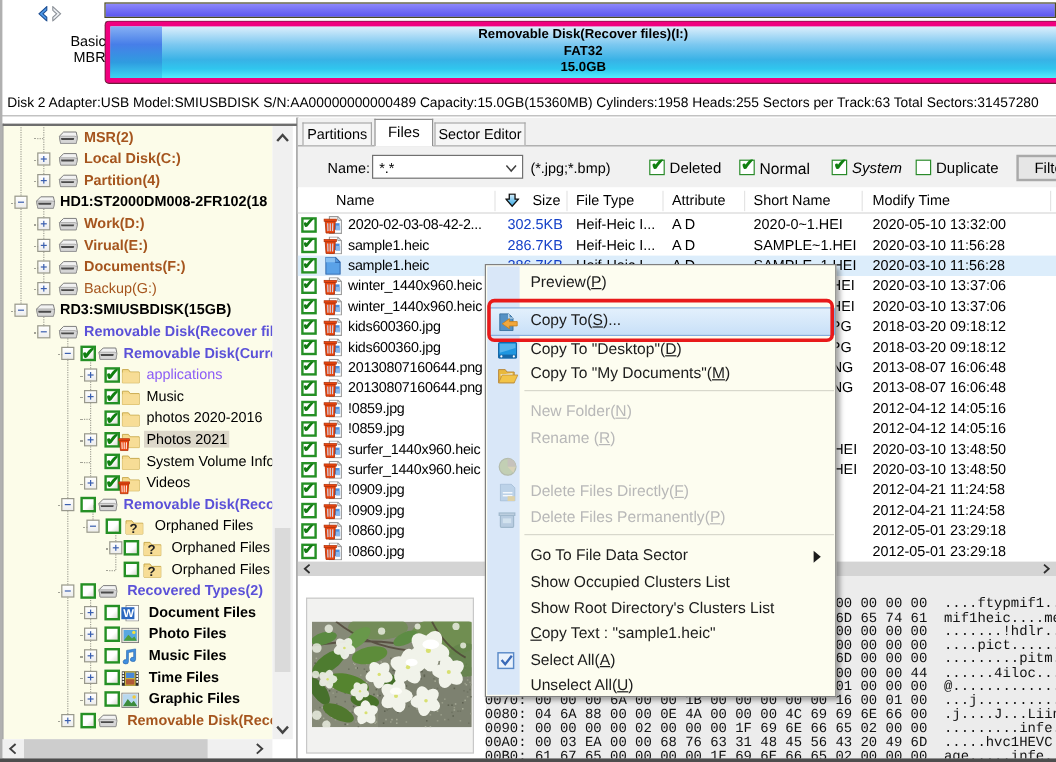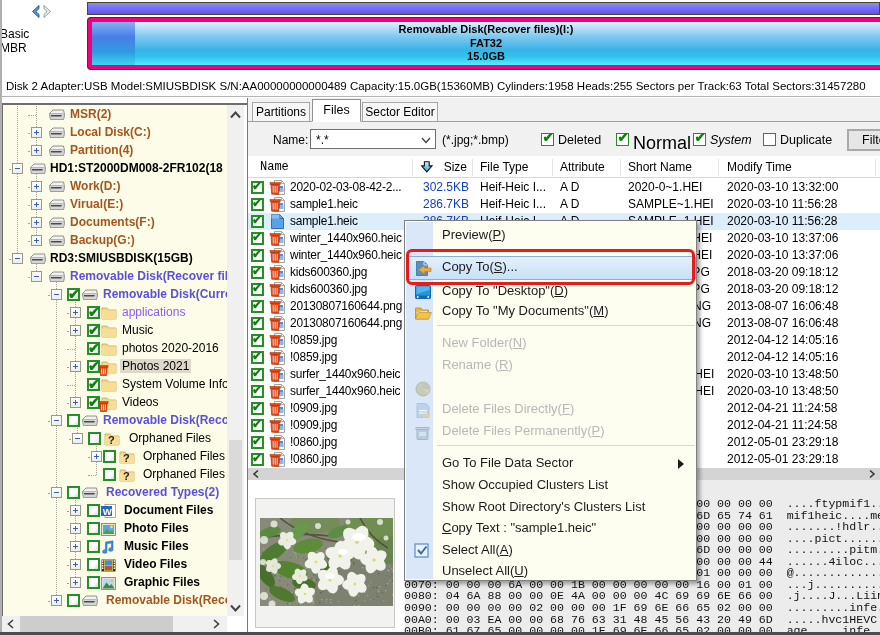--- a/index.html
+++ b/index.html
@@ -19,21 +19,21 @@
 u{text-decoration:underline;}
 .hx{position:absolute;white-space:pre;font-family:"Liberation Mono",monospace;
   font-size:11.6px;color:#111;}
 </style></head>
 <body>
 
 <svg class="abs" style="left:30px;top:5px" width="26" height="13" viewBox="0 0 26 13">
   <path d="M9 0.5 L2.5 6.5 L9 12.5 L9 9.4 L5.8 6.5 L9 3.6 Z" fill="#4f9bea" stroke="#1c4c90" stroke-width="0.9"></path>
   <path d="M14 0.5 L20.5 6.5 L14 12.5 L14 9.4 L17.2 6.5 L14 3.6 Z" fill="#eef0f4" stroke="#8a8f96" stroke-width="0.9"></path>
 </svg>
-<div class="abs" style="left:0;top:27px;width:88px;text-align:left;font-size:12px;line-height:14px;">Basic<br>MBR</div>
+<div class="abs" style="left:0;top:27px;width:88px;text-align:right;font-size:12px;line-height:14px;">Basic<br>MBR</div>
 
 <div class="abs" style="left:87px;top:2px;width:793px;height:13px;background:linear-gradient(#8d88fa,#5b55f0);border:1px solid #4a4a20;box-sizing:border-box;"></div>
 <div class="abs" style="left:87px;top:17px;width:793px;height:53px;background:#f0007f;border:1px solid #6d1d3a;border-right:none;border-radius:4px 0 0 4px;box-sizing:border-box;"></div>
 <div class="abs" style="left:92px;top:22px;width:788px;height:43px;background:linear-gradient(#ddeffc,#7cc8f0 35%,#38b2e6 65%,#30c6ee 82%,#55ecfc);"></div>
 <div class="abs" style="left:92px;top:22px;width:43px;height:43px;background:linear-gradient(#86b0f4,#477ee8 35%,#2f9ce0 70%,#3cd4f0);"></div>
 <div class="abs" style="left:92px;top:23px;width:788px;text-align:center;font-size:11px;font-weight:bold;line-height:13.5px;">Removable Disk(Recover files)(I:)<br>FAT32<br>15.0GB</div>
 
 <div class="abs" style="left:6px;top:80px;font-size:11.5px;white-space:nowrap;">Disk 2 Adapter:USB Model:SMIUSBDISK S/N:AA00000000000489 Capacity:15.0GB(15360MB) Cylinders:1958 Heads:255 Sectors per Track:63 Total Sectors:31457280</div>
 <div class="abs" style="left:0;top:96px;width:880px;height:1px;background:#b4b4b4;"></div>
 <div class="abs" style="left:2px;top:103px;width:246px;height:2px;background:#6e6e6e;"></div>
@@ -125,21 +125,21 @@
     <div class="dh" style="left:25px;top:136px;width:8px;"></div>
     <div class="exp" style="left:28px;top:130px;">
       <b style="left:2px;right:2px;top:4px;height:1px;"></b>
       <b style="top:2px;bottom:2px;left:4px;width:1px;"></b>
     </div>
     <svg class="abs" style="left:45px;top:129.5px" width="17" height="12" viewBox="0 0 17 12">
 <path d="M1.5 4.5 L5 1 L15.5 1 L16.5 5.5 L15.5 10.5 L2.5 10.5 Z" fill="#f2f2f2" stroke="#777" stroke-width="0.8"></path>
 <path d="M1.5 4.5 L14.5 4.5 L16.5 5.5 L15.5 10.5 L2.5 10.5 Z" fill="#d6d6d6" stroke="#888" stroke-width="0.5"></path>
 <path d="M2.8 6 L13.8 6 L13.4 7.6 L3.2 7.6 Z" fill="#4a4a4a"></path>
 </svg>
-    <div class="trow" style="left:65px;top:128px;height:14px;line-height:14px;color:#a5551e;font-weight:bold;padding:0 2px;">Backup(G:)</div>
+    <div class="trow" style="left:65px;top:128px;height:14px;line-height:14px;color:#a5551e;font-weight:normal;padding:0 2px;">Backup(G:)</div>
     <div class="dh" style="left:6px;top:154px;width:8px;"></div>
     <div class="exp" style="left:9px;top:148px;">
       <b style="left:2px;right:2px;top:4px;height:1px;"></b>
     </div>
     <svg class="abs" style="left:26px;top:147.5px" width="17" height="12" viewBox="0 0 17 12">
 <path d="M1.5 4.5 L5 1 L15.5 1 L16.5 5.5 L15.5 10.5 L2.5 10.5 Z" fill="#f2f2f2" stroke="#777" stroke-width="0.8"></path>
 <path d="M1.5 4.5 L14.5 4.5 L16.5 5.5 L15.5 10.5 L2.5 10.5 Z" fill="#d6d6d6" stroke="#888" stroke-width="0.5"></path>
 <path d="M2.8 6 L13.8 6 L13.4 7.6 L3.2 7.6 Z" fill="#4a4a4a"></path>
 </svg>
     <div class="trow" style="left:45px;top:146px;height:14px;line-height:14px;color:#000;font-weight:bold;padding:0 2px;">RD3:SMIUSBDISK(15GB)</div>
@@ -344,21 +344,21 @@
 <rect x="4" y="7" width="7" height="4.5" fill="#b05838"></rect>
 <rect x="1" y="1.2" width="1.4" height="1.6" fill="#fff"></rect>
       <rect x="1" y="3.6" width="1.4" height="1.6" fill="#fff"></rect>
 <rect x="1" y="6" width="1.4" height="1.6" fill="#fff"></rect>
       <rect x="1" y="8.4" width="1.4" height="1.6" fill="#fff"></rect>
 <rect x="12.6" y="1.2" width="1.4" height="1.6" fill="#fff"></rect>
       <rect x="12.6" y="3.6" width="1.4" height="1.6" fill="#fff"></rect>
 <rect x="12.6" y="6" width="1.4" height="1.6" fill="#fff"></rect>
       <rect x="12.6" y="8.4" width="1.4" height="1.6" fill="#fff"></rect>
 </svg>
-    <div class="trow" style="left:119px;top:452px;height:14px;line-height:14px;color:#000;font-weight:bold;padding:0 2px;">Video Files</div>
+    <div class="trow" style="left:119px;top:452px;height:14px;line-height:14px;color:#000;font-weight:bold;padding:0 2px;">Time Files</div>
     <div class="dh" style="left:64px;top:478px;width:8px;"></div>
     <div class="exp" style="left:67px;top:472px;">
       <b style="left:2px;right:2px;top:4px;height:1px;"></b>
       <b style="top:2px;bottom:2px;left:4px;width:1px;"></b>
     </div>
     <div class="cb" style="left:84px;top:471px;"></div>
     <svg class="abs" style="left:98px;top:471.5px" width="15" height="13" viewBox="0 0 15 13">
 <rect x="0.5" y="0.5" width="14" height="12" fill="#f4f0e6" stroke="#777" stroke-width="0.8"></rect>
 <rect x="1.5" y="1.5" width="12" height="10" fill="#b8d8f0"></rect>
 <path d="M1.5 11.5 L5.5 5.5 L8.5 9 L10.5 7 L13.5 11.5 Z" fill="#3c8c3c"></path>
@@ -407,29 +407,29 @@
   <svg class="abs" style="right:3px;top:5px" width="12" height="10">
         <path d="M2 3 L6 7.5 L10 3" fill="none" stroke="#404040" stroke-width="1.3"></path>
       </svg>
 </div>
 <div class="abs" style="left:194px;top:35px;font-size:12px;">(*.jpg;*.bmp)</div>
     <div class="abs" style="left:293px;top:35px;width:13px;height:13px;border:1.5px solid #2a8a2a;box-sizing:border-box;background:#fff;"></div>
     <div class="abs" style="left:294.5px;top:30.5px;font-size:13.5px;color:#108010;font-weight:bold;">✔</div>
     <div class="abs" style="left:310px;top:35px;font-size:12.5px;">Deleted</div>
     <div class="abs" style="left:368px;top:35px;width:13px;height:13px;border:1.5px solid #2a8a2a;box-sizing:border-box;background:#fff;"></div>
     <div class="abs" style="left:369.5px;top:30.5px;font-size:13.5px;color:#108010;font-weight:bold;">✔</div>
-    <div class="abs" style="left:385px;top:35px;font-size:18px;">Normal</div>
+    <div class="abs" style="left:385px;top:35px;font-size:13px;">Normal</div>
     <div class="abs" style="left:445px;top:35px;width:13px;height:13px;border:1.5px solid #2a8a2a;box-sizing:border-box;background:#fff;"></div>
     <div class="abs" style="left:446.5px;top:30.5px;font-size:13.5px;color:#108010;font-weight:bold;">✔</div>
     <div class="abs" style="left:462px;top:35px;font-size:12.5px;font-style:italic;">System</div>
     <div class="abs" style="left:515px;top:35px;width:13px;height:13px;border:1.5px solid #2a8a2a;box-sizing:border-box;background:#fff;"></div>
     <div class="abs" style="left:532px;top:35px;font-size:12.5px;">Duplicate</div>
     <div class="abs" style="left:599px;top:31px;width:50px;height:22px;background:#e6e6e6;border:2px solid #a9a9a9;box-sizing:border-box;font-size:12.5px;text-align:left;padding-left:13px;line-height:18px;">Filter</div>
 <div class="abs" style="left:0px;top:59px;width:632px;height:21px;background:#fff;border-bottom:1px solid #d8d8d8;box-sizing:border-box;"></div>
-<div class="abs" style="left:12px;top:62px;font-size:12px;font-family:Liberation Mono, monospace;">Name</div>
+<div class="abs" style="left:32px;top:62px;font-size:12px;">Name</div>
 <svg class="abs" style="left:173px;top:63px" width="12" height="12" viewBox="0 0 12 12">
 <defs>
         <linearGradient id="sa" x1="0" y1="0" x2="0" y2="1">
           <stop offset="0" stop-color="#dff2fc"></stop>
           <stop offset="0.5" stop-color="#7ec8f0"></stop>
           <stop offset="1" stop-color="#38a8e0"></stop>
         </linearGradient>
       </defs>
 <path d="M3.4 0.7 L8.2 0.7 L8.2 4.9 L11 4.9 L5.8 10.9 L0.6 4.9 L3.4 4.9 Z" fill="url(#sa)" stroke="#101010" stroke-width="1.1"></path>
     </svg>
@@ -455,21 +455,21 @@
 <rect x="1.1" y="2.6" width="10.2" height="1.8" fill="#ea4710" stroke="#b03008" stroke-width="0.6"></rect>
 <line x1="4.1" y1="6" x2="4.3" y2="12.6" stroke="#ccd8f0" stroke-width="1"></line>
 <line x1="6.2" y1="6" x2="6.2" y2="12.6" stroke="#ccd8f0" stroke-width="1"></line>
 <line x1="8.3" y1="6" x2="8.1" y2="12.6" stroke="#ccd8f0" stroke-width="1"></line>
 </svg>
     <div class="abs" style="left:42px;top:81px;height:17px;line-height:17px;font-size:11.9px;letter-spacing:-0.2px;white-space:nowrap;">2020-02-03-08-42-2...</div>
     <div class="abs" style="left:141px;top:81px;width:80px;height:17px;line-height:17px;font-size:12px;text-align:right;color:#1440c8;">302.5KB</div>
     <div class="abs" style="left:232px;top:81px;height:17px;line-height:17px;font-size:12px;white-space:nowrap;">Heif-Heic I...</div>
     <div class="abs" style="left:312px;top:81px;height:17px;line-height:17px;font-size:12px;">A D</div>
     <div class="abs" style="left:380px;top:81px;height:17px;line-height:17px;font-size:12px;white-space:nowrap;">2020-0~1.HEI</div>
-    <div class="abs" style="left:479px;top:81px;height:17px;line-height:17px;font-size:12px;white-space:nowrap;">2020-03-10 13:32:00</div>
+    <div class="abs" style="left:479px;top:81px;height:17px;line-height:17px;font-size:12px;white-space:nowrap;">2020-05-10 13:32:00</div>
     <div class="abs" style="left:3px;top:100.0px;width:13px;height:13px;border:2px solid #259025;box-sizing:border-box;background:#fff;"></div>
     <div class="abs" style="left:4px;top:98.0px;font-size:12px;color:#117a11;font-weight:bold;">✔</div>
     <svg class="abs" style="left:21px;top:99px" width="16" height="15" viewBox="0 0 16 15">
 <path d="M5.5 0.5 L12.5 0.5 L15.5 3.5 L15.5 14.5 L5.5 14.5 Z" fill="#fff" stroke="#9a9a9a" stroke-width="0.9"></path>
 <path d="M12.5 0.5 L12.5 3.5 L15.5 3.5" fill="none" stroke="#9a9a9a" stroke-width="0.8"></path>
 <rect x="8.5" y="6" width="5.5" height="5.5" fill="#4a90e0"></rect>
 <rect x="11" y="8" width="3.5" height="4" fill="#8ab8ec"></rect>
 <path d="M2 4.4 L10.4 4.4 L9.7 14.2 L2.7 14.2 Z" fill="#ea4710" stroke="#b03008" stroke-width="0.7"></path>
 <rect x="1.1" y="2.6" width="10.2" height="1.8" fill="#ea4710" stroke="#b03008" stroke-width="0.6"></rect>
 <line x1="4.1" y1="6" x2="4.3" y2="12.6" stroke="#ccd8f0" stroke-width="1"></line>

